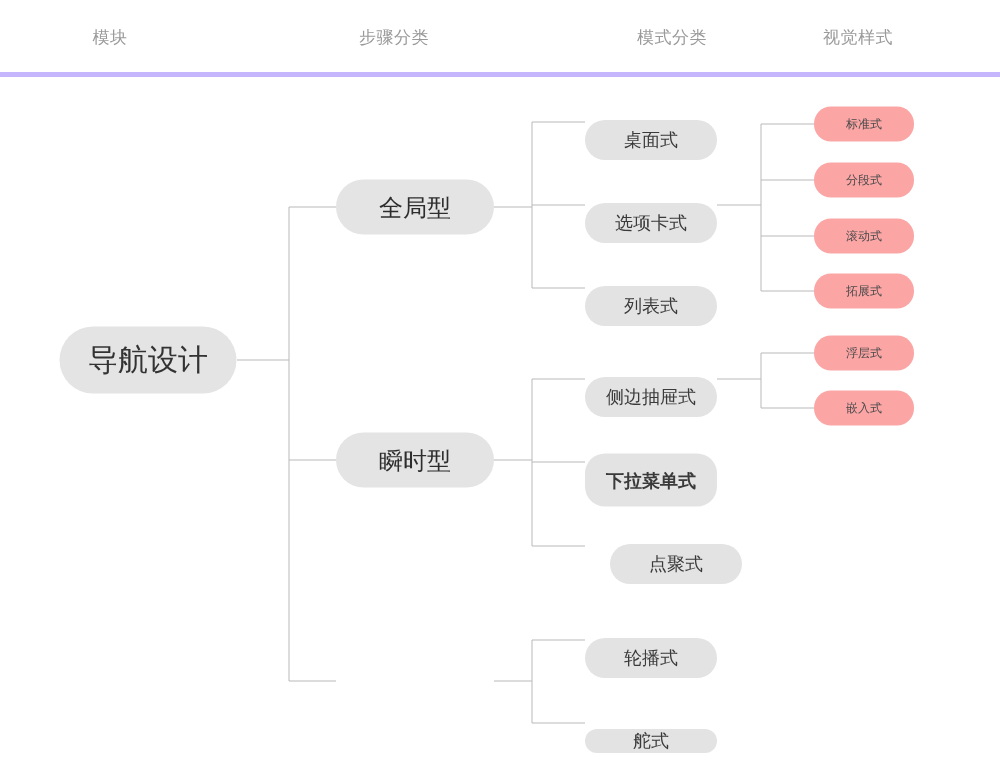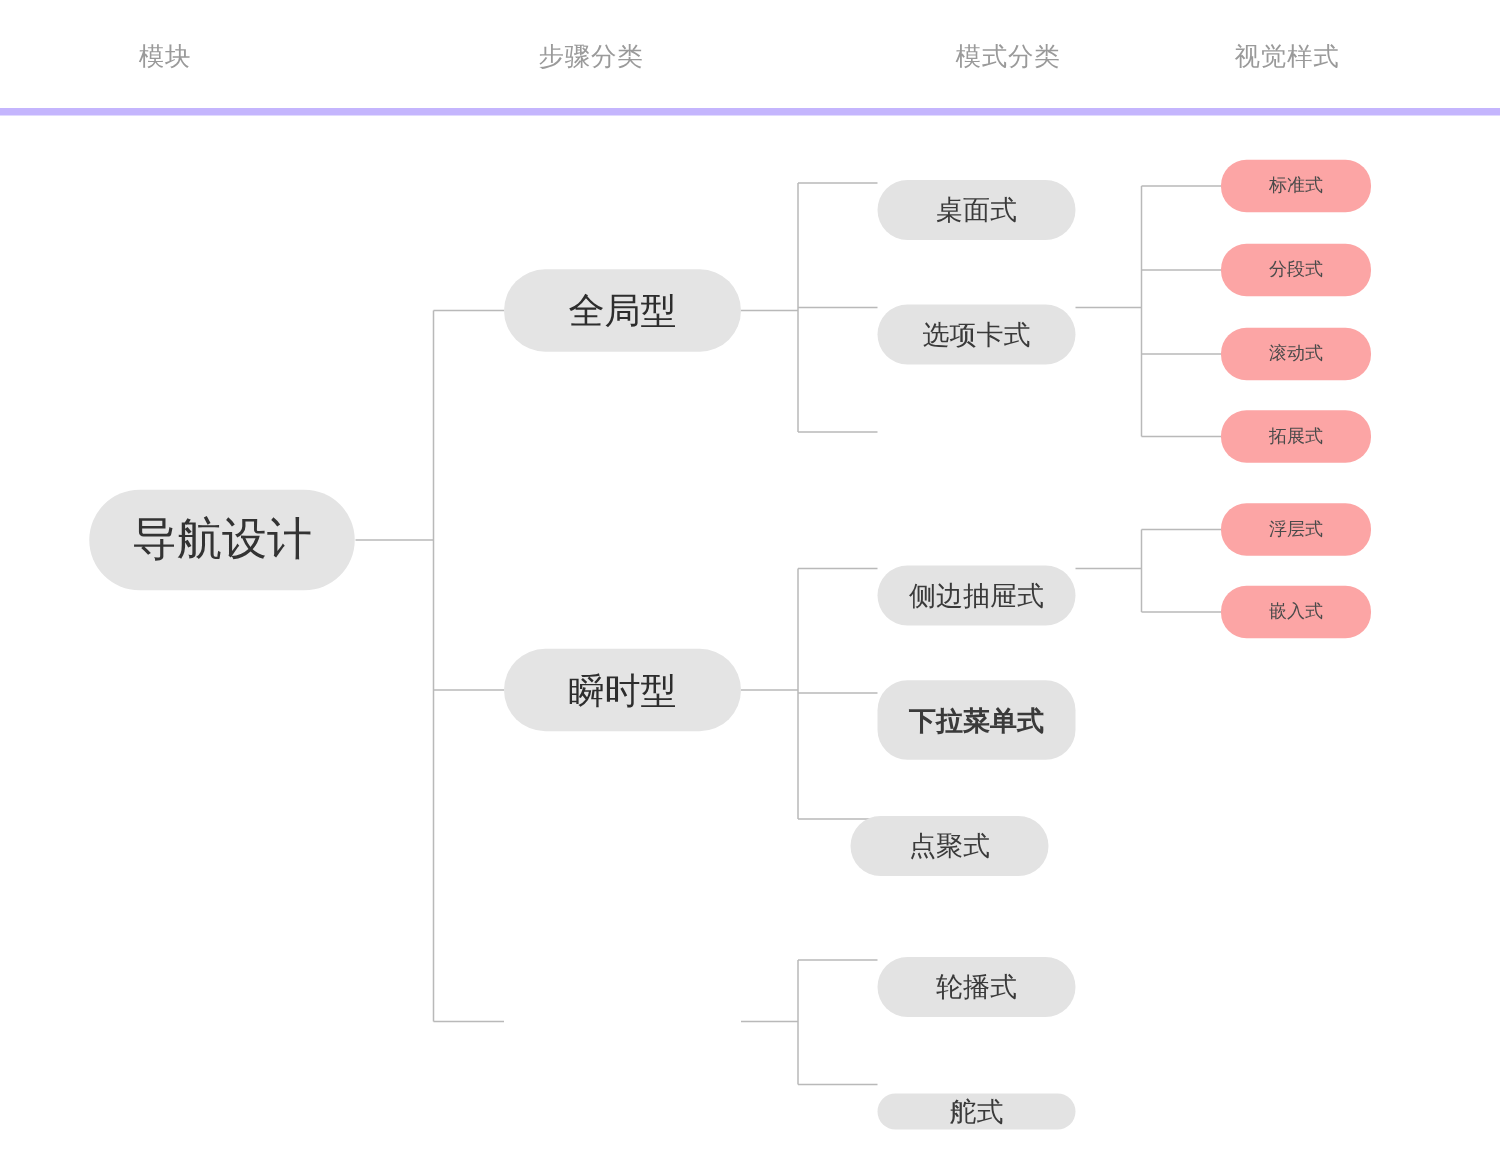--- a/index.html
+++ b/index.html
@@ -133,23 +133,24 @@
       <path d="M 761 408 H 814"></path>
     </svg>
 
   <div class="node lvl1" style="left: 148px; top: 360px; width: 177px; height: 67px; text-align: center;">导航设计</div>
 
   <div class="node lvl2" style="left: 415px; top: 207px; width: 158px; height: 55px;">全局型</div>
   <div class="node lvl2" style="left: 415px; top: 460px; width: 158px; height: 55px;">瞬时型</div>
 
   <div class="node lvl3" style="left: 651px; top: 122px; width: 132px; height: 40px;">桌面式</div>
   <div class="node lvl3" style="left: 651px; top: 205px; width: 132px; height: 40px;">选项卡式</div>
+  <div class="node lvl3" style="left: 651px; top: 288px; width: 132px; height: 40px;">列表式</div>
   <div class="node lvl3" style="left: 651px; top: 379px; width: 132px; height: 40px;">侧边抽屉式</div>
   <div class="node lvl3" style="left: 651px; top: 462px; width: 132px; height: 53px; font-weight: bold;">下拉菜单式</div>
-  <div class="node lvl3" style="left: 633px; top: 546px; width: 132px; height: 40px; text-align: right;">点聚式</div>
+  <div class="node lvl3" style="left: 676px; top: 546px; width: 132px; height: 40px; text-align: right;">点聚式</div>
   <div class="node lvl3" style="left: 651px; top: 640px; width: 132px; height: 40px;">轮播式</div>
   <div class="node lvl3" style="left: 651px; top: 723px; width: 132px; height: 24px;">舵式</div>
 
   <div class="node lvl4" style="left: 864px; top: 124px; width: 100px; height: 35px;">标准式</div>
   <div class="node lvl4" style="left: 864px; top: 180px; width: 100px; height: 35px;">分段式</div>
   <div class="node lvl4" style="left: 864px; top: 236px; width: 100px; height: 35px;">滚动式</div>
   <div class="node lvl4" style="left: 864px; top: 353px; width: 100px; height: 35px;">浮层式</div>
   <div class="node lvl4" style="left: 864px; top: 291px; width: 100px; height: 35px;">拓展式</div>
   <div class="node lvl4" style="left: 864px; top: 408px; width: 100px; height: 35px;">嵌入式</div>
 

